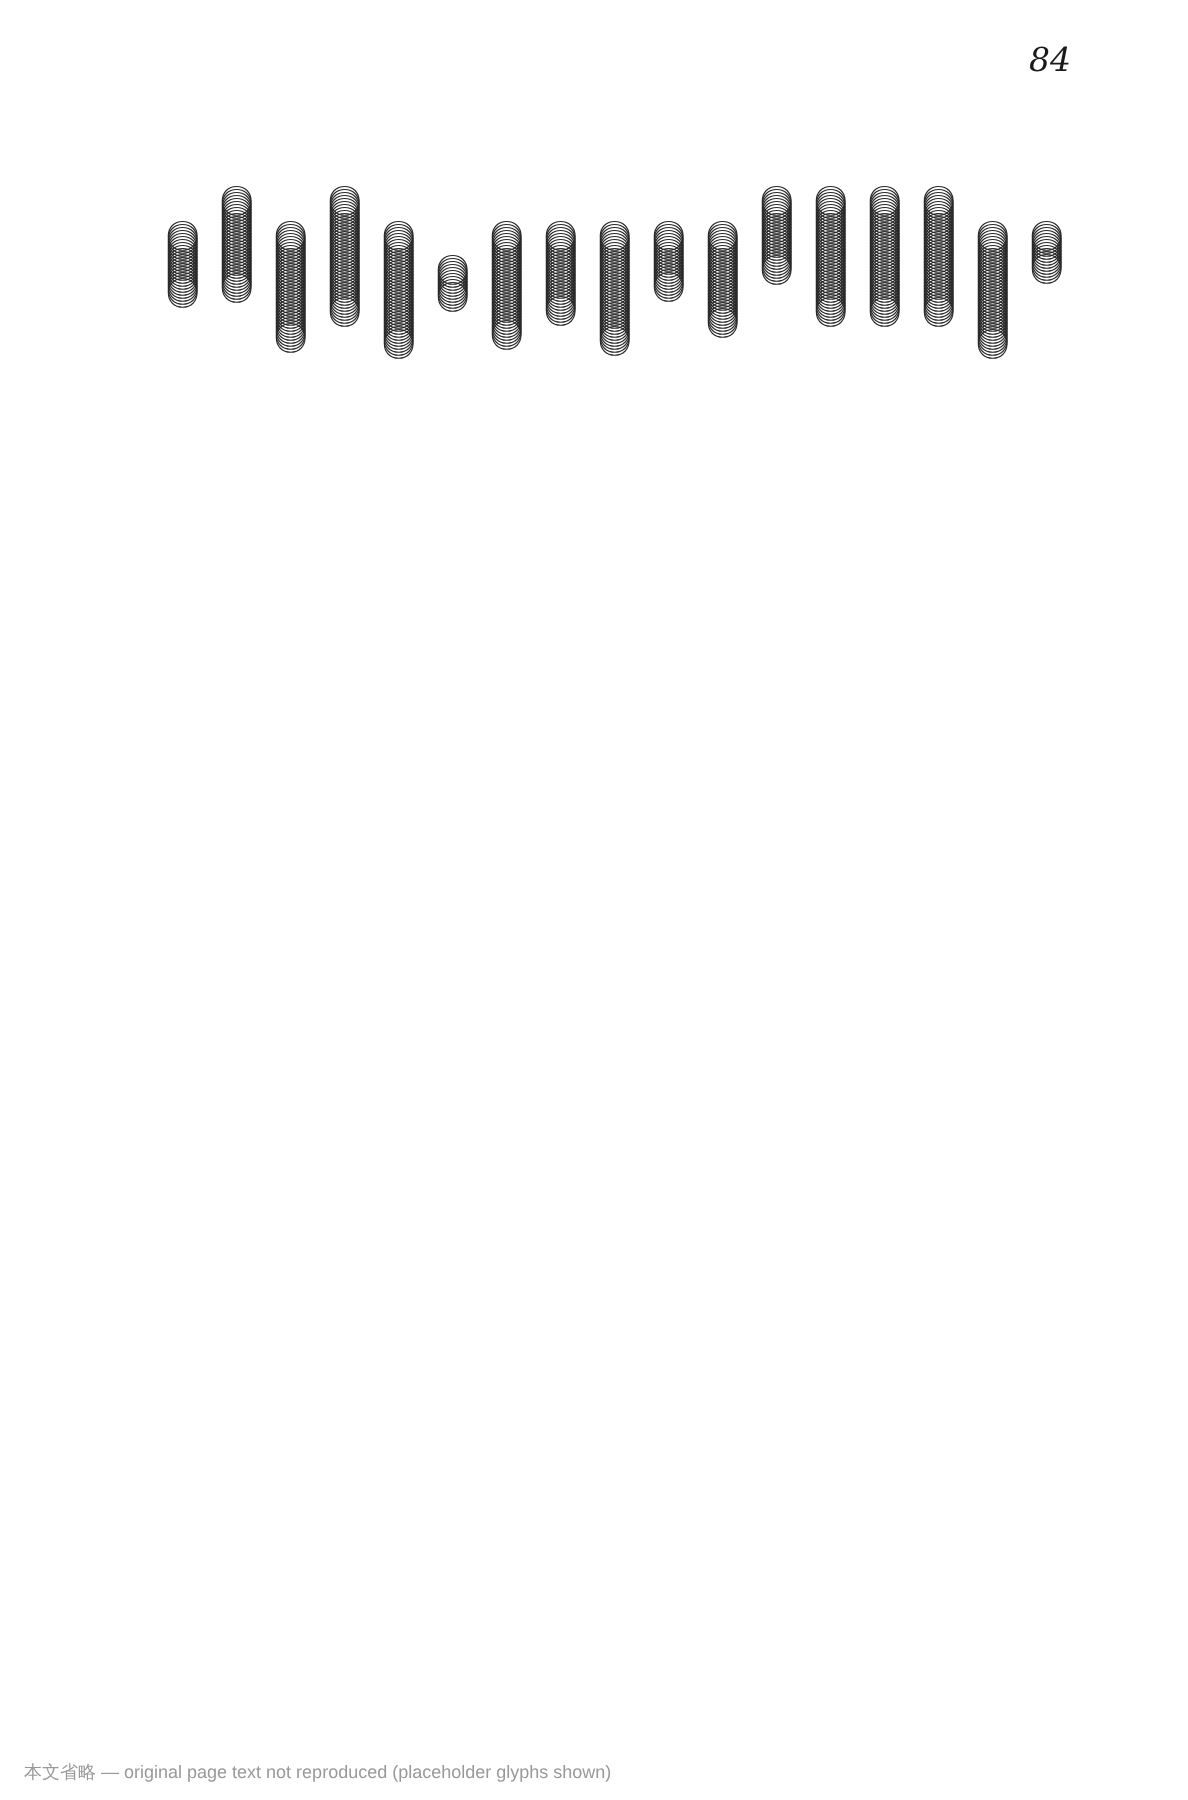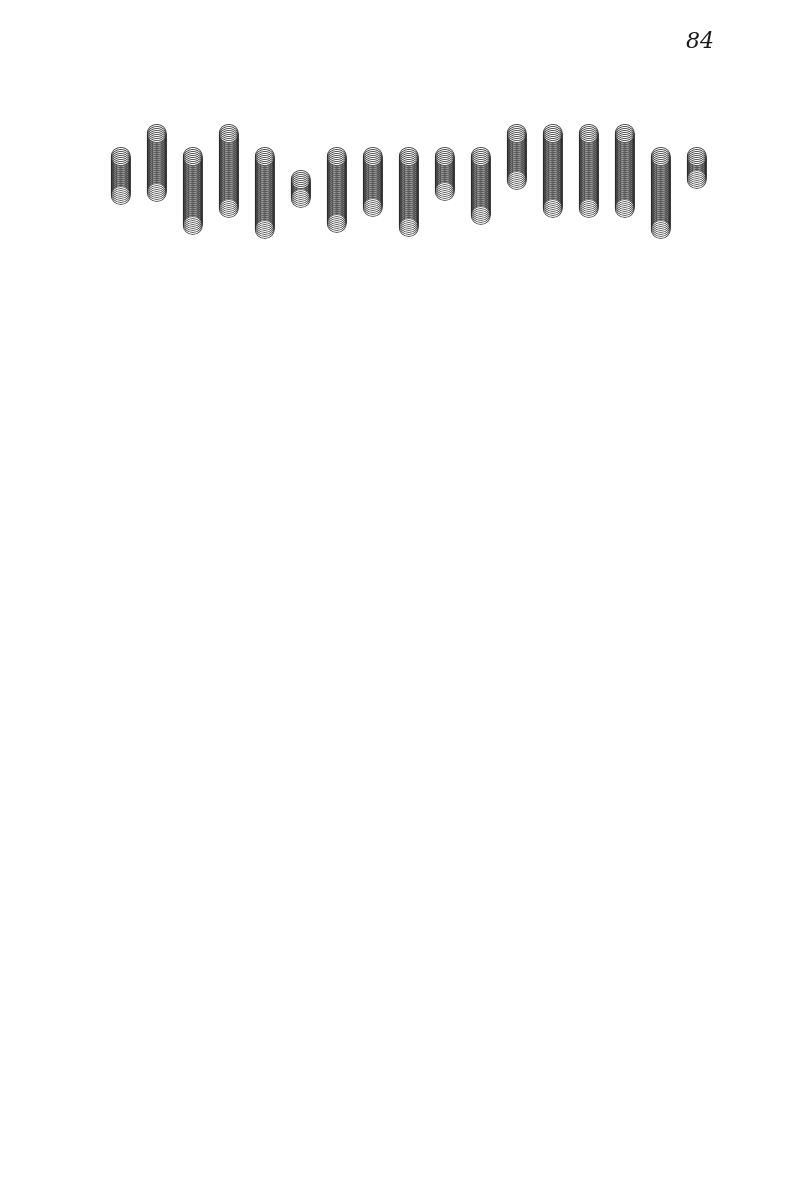--- a/index.html
+++ b/index.html
@@ -69,13 +69,14 @@
       <div class="col" style="padding-top: 1em;">〇〇〇〇〇〇〇〇〇〇〇〇〇〇〇〇〇〇〇〇〇〇〇〇〇〇</div>
       <div class="col" style="padding-top: 1em;">〇〇〇〇〇〇〇〇〇〇〇〇〇〇〇〇〇〇〇〇〇〇〇〇〇〇〇〇〇〇〇〇〇〇</div>
       <div class="col" style="padding-top: 2em;">〇〇〇〇〇〇〇〇〇〇</div>
       <div class="col" style="padding-top: 1em;">〇〇〇〇〇〇〇〇〇〇〇〇〇〇〇〇〇〇〇〇〇〇〇〇〇〇〇〇〇〇〇〇〇〇〇〇〇</div>
       <div class="col" style="padding-top: 0em;">〇〇〇〇〇〇〇〇〇〇〇〇〇〇〇〇〇〇〇〇〇〇〇〇〇〇〇〇〇〇〇〇〇〇〇〇〇〇</div>
       <div class="col" style="padding-top: 1em;">〇〇〇〇〇〇〇〇〇〇〇〇〇〇〇〇〇〇〇〇〇〇〇〇〇〇〇〇〇〇〇〇〇〇〇</div>
       <div class="col" style="padding-top: 0em;">〇〇〇〇〇〇〇〇〇〇〇〇〇〇〇〇〇〇〇〇〇〇〇〇〇〇〇〇〇〇</div>
       <div class="col" style="padding-top: 1em;">〇〇〇〇〇〇〇〇〇〇〇〇〇〇〇〇〇〇〇〇</div>
     </div>
 
+  <div class="content-note">本文省略 — original page text not reproduced (placeholder glyphs shown)</div>
 </div>
 
 </body></html>

